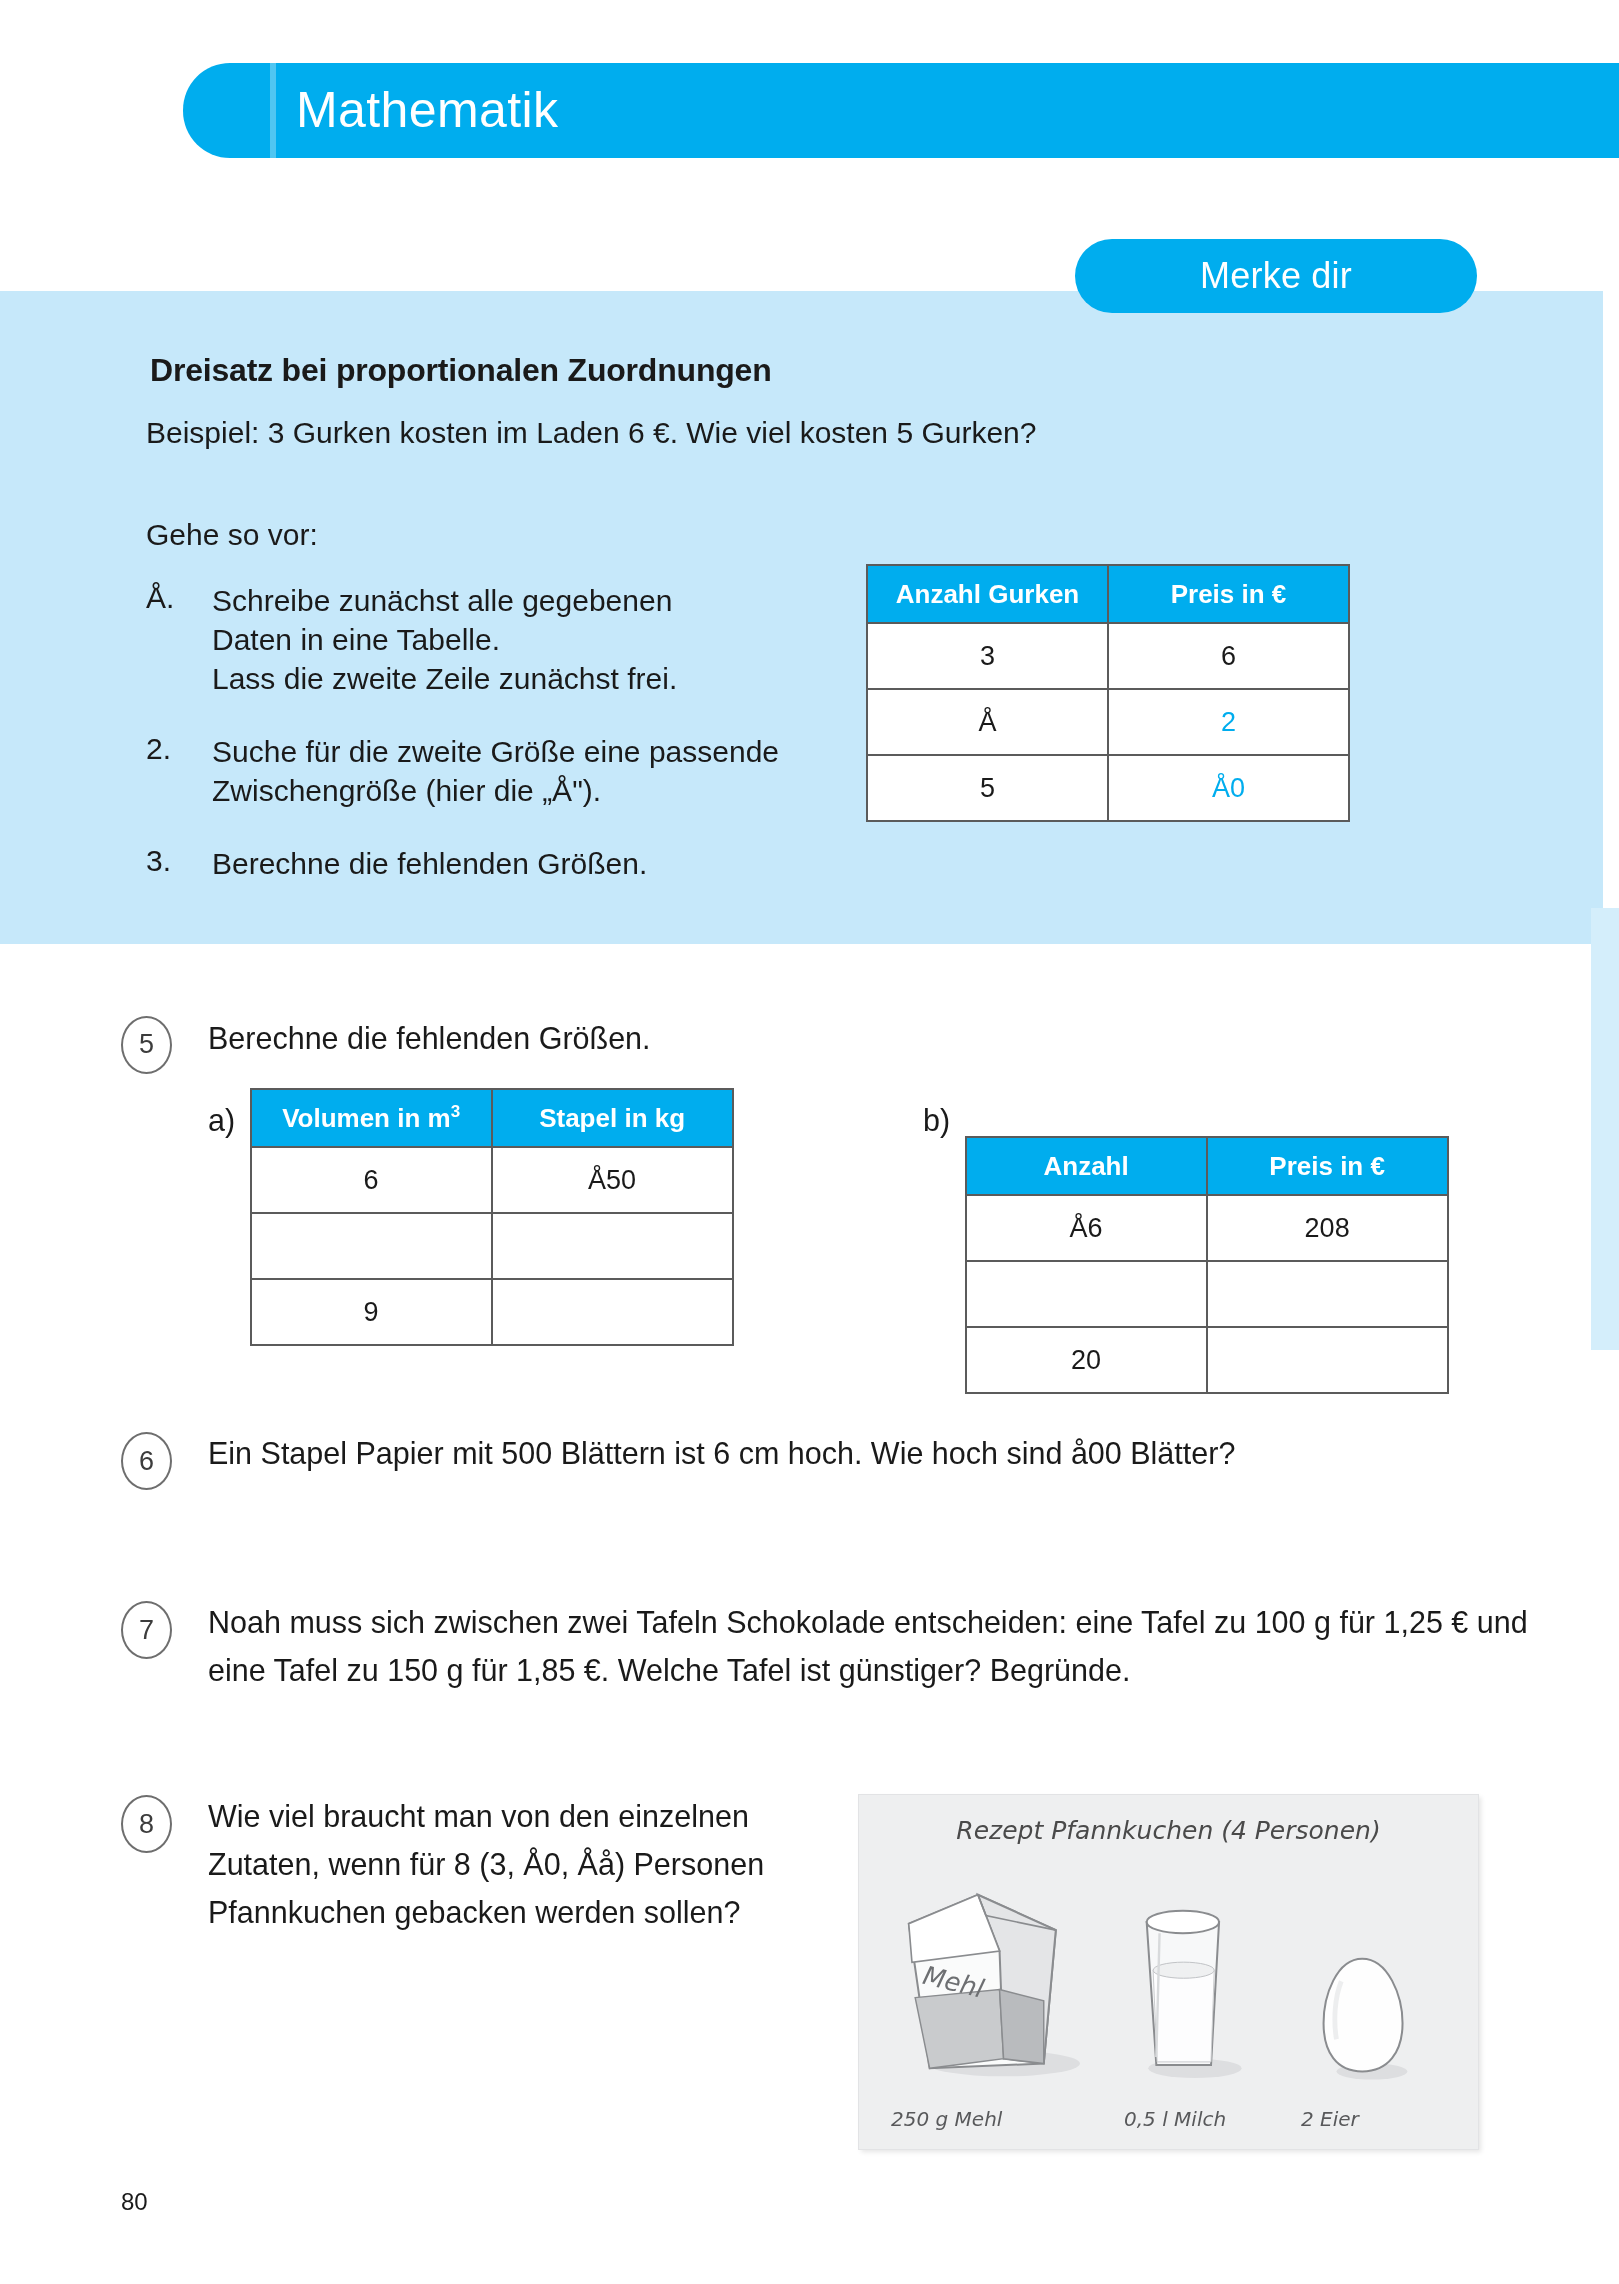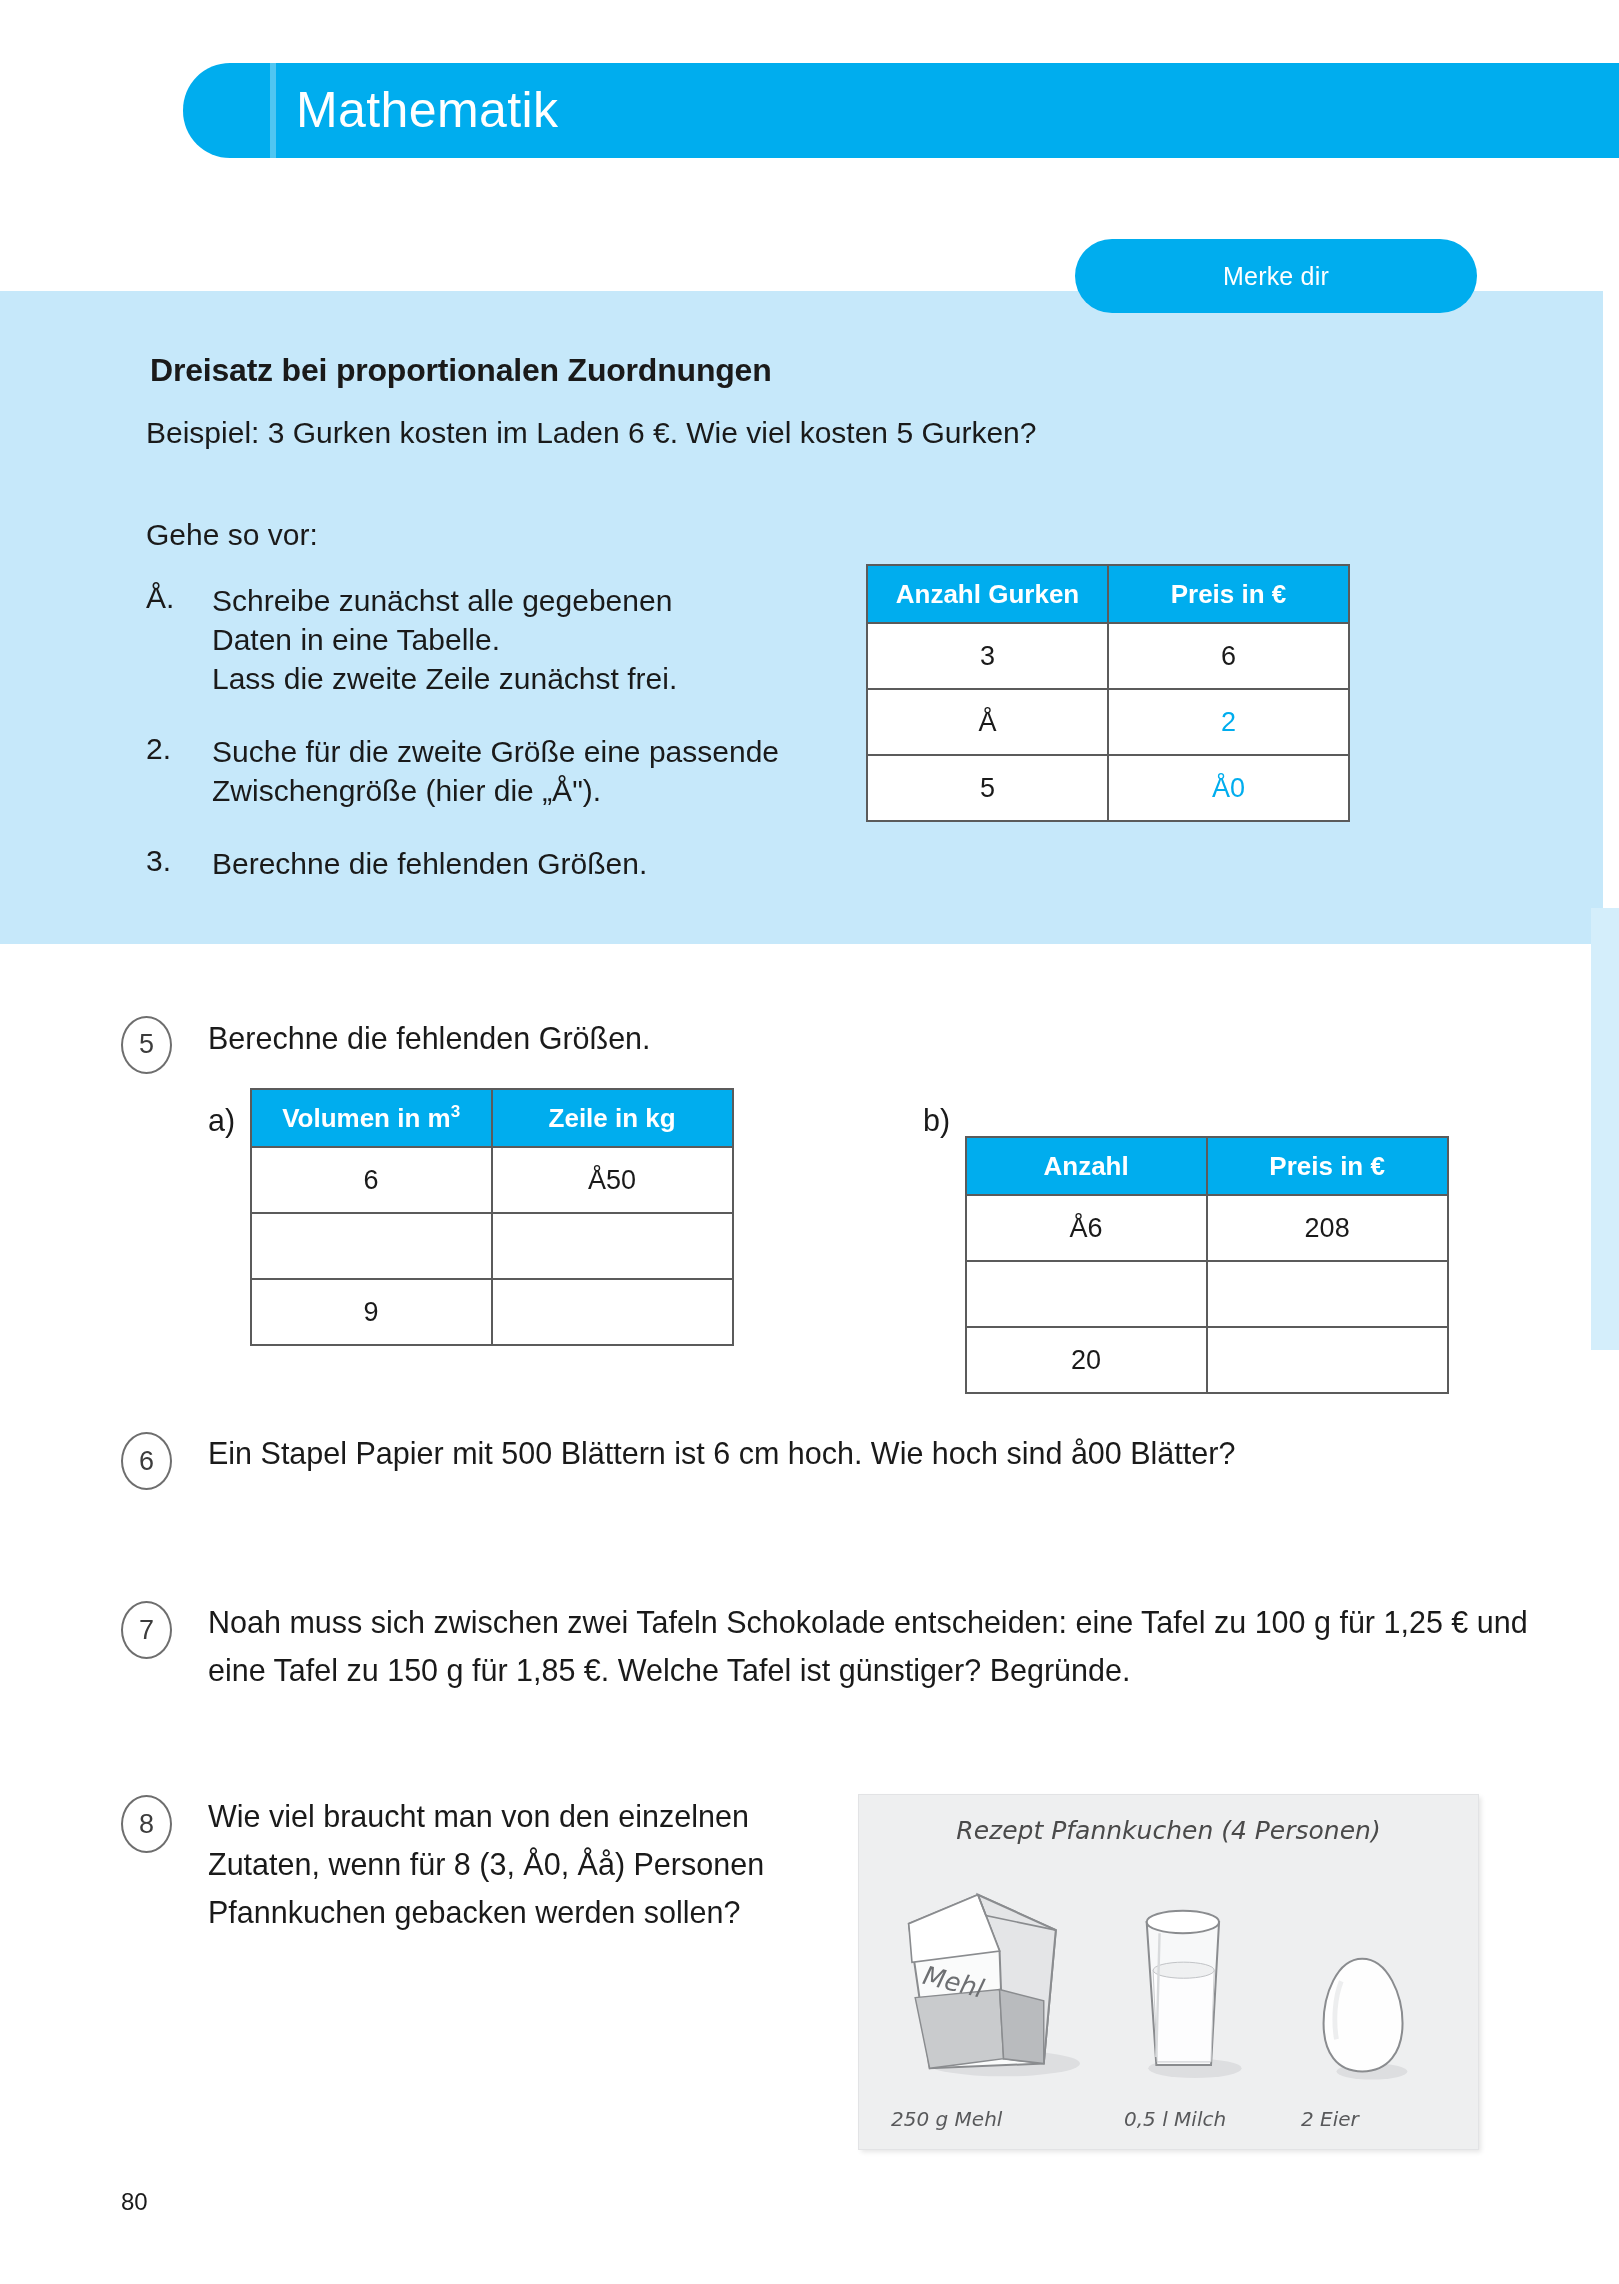--- a/index.html
+++ b/index.html
@@ -75,21 +75,21 @@
     width: 402px;
     height: 74px;
     background: var(--brand, #00ADEE);
     border-radius: 37px;
     display: flex;
     align-items: center;
     justify-content: center;
     z-index: 4;
   }
   .merke-badge span {
-    font-size: 25px;
+    font-size: 36px;
     color: #ffffff;
     letter-spacing: 0.2px;
   }
 
   .merke-inner {
     position: absolute;
     left: 146px;
     top: 352px;
     width: 1286px;
   }
@@ -368,21 +368,21 @@
       <div class="tbl-wrap" id="wrapA">
         <div class="tbl-label">a)</div>
         <table class="tbl">
           <colgroup>
               <col class="c1">
               <col class="c2">
             </colgroup>
           <thead>
             <tr>
               <th><span>Volumen in m</span><sup>3</sup></th>
-              <th>Zeile in kg</th>
+              <th>Stapel in kg</th>
             </tr>
           </thead>
           <tbody>
             <tr>
               <td>6</td>
               <td>Å50</td>
             </tr>
             <tr>
               <td></td>
               <td></td>

